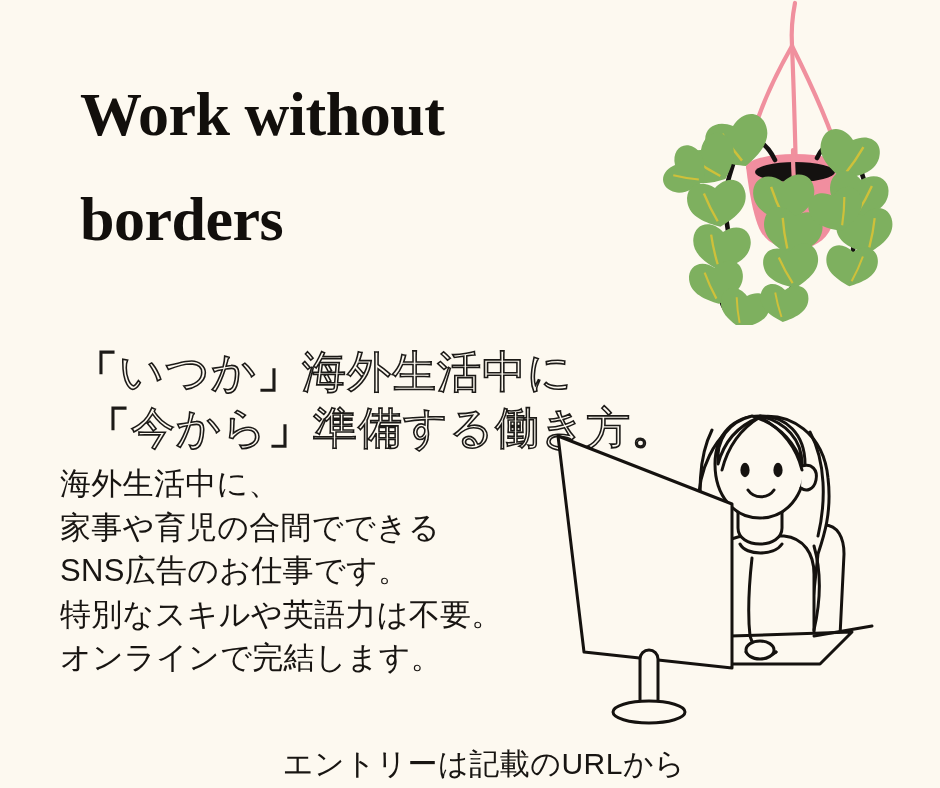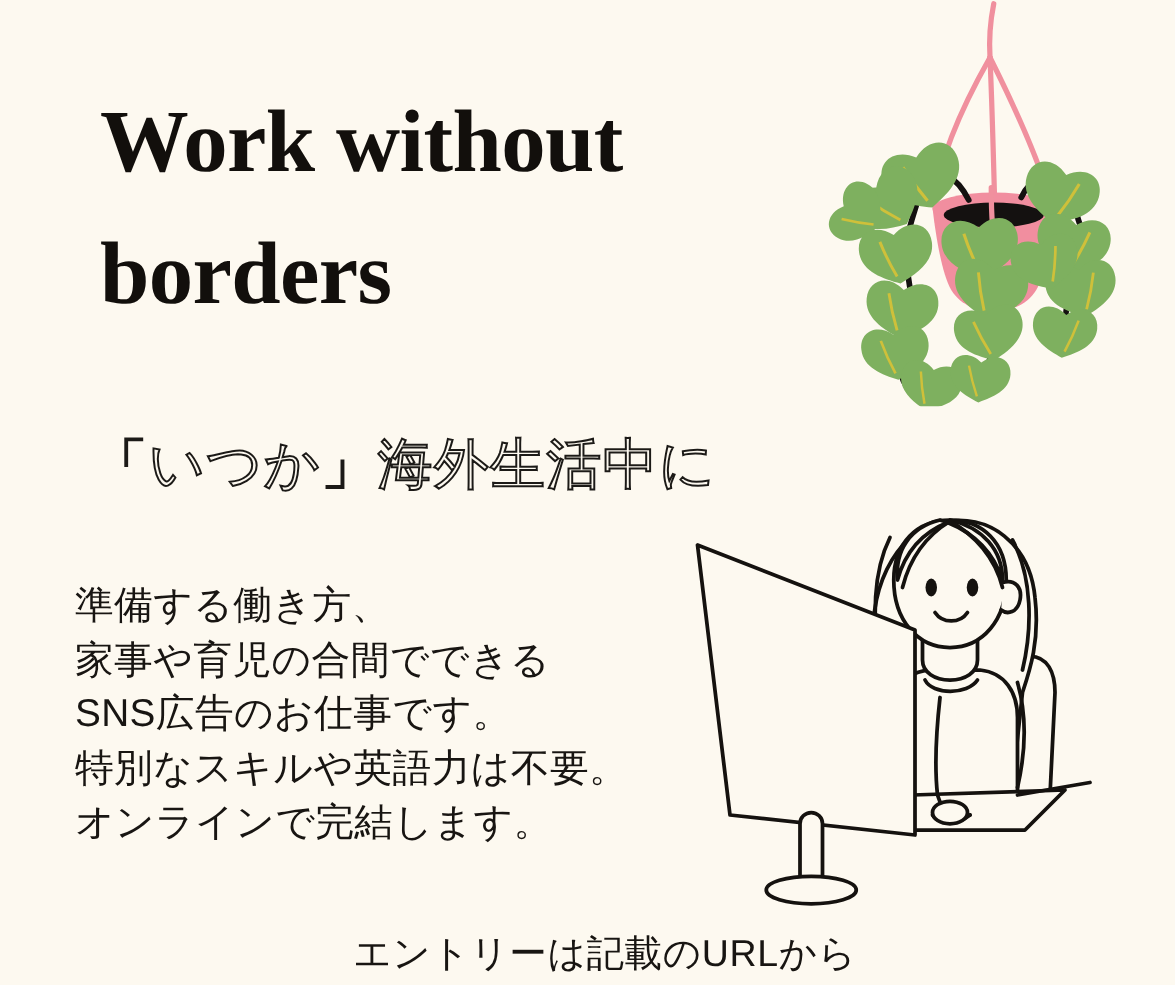--- a/index.html
+++ b/index.html
@@ -17,21 +17,21 @@
   }
 
   
   .headline {
     position: absolute;
     left: 80px;
     top: 62px;
     width: 560px;
     font-family: "Liberation Serif", "DejaVu Serif", serif;
     font-weight: 700;
-    font-size: 71px;
+    font-size: 62px;
     line-height: 105px;
     letter-spacing: -0.5px;
     color: #120f0c;
     white-space: pre-line;
   }
 
   
   .subtitle {
     position: absolute;
     left: 74px;
@@ -94,23 +94,24 @@
 </head>
 <body>
 
 <div id="poster">
 
   <div class="headline">Work without
 borders</div>
 
   <div class="subtitle">
     <span class="ln1">「いつか」海外生活中に</span>
+    <span class="ln2">「今から」準備する働き方。</span>
   </div>
 
-  <div class="body-copy">準備する働き方、
+  <div class="body-copy">海外生活中に、
 家事や育児の合間でできる
 SNS広告のお仕事です。
 特別なスキルや英語力は不要。
 オンラインで完結します。</div>
 
   <div class="caption">エントリーは記載のURLから</div>
 
   <svg class="plant" viewBox="0 0 290 325">
 
     <g fill="none" stroke="#f0909e" stroke-width="4.2" stroke-linecap="round">

